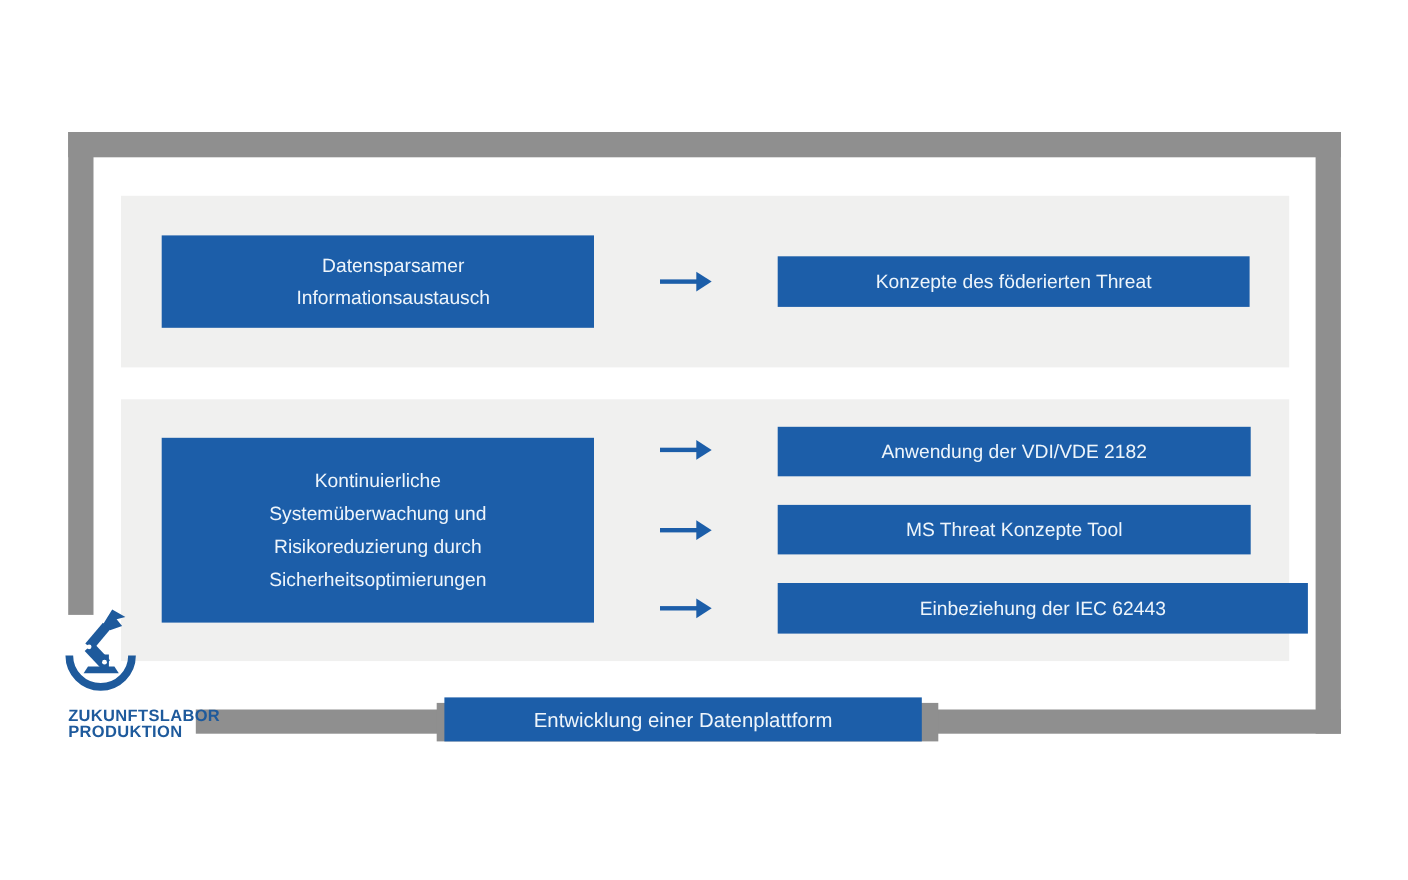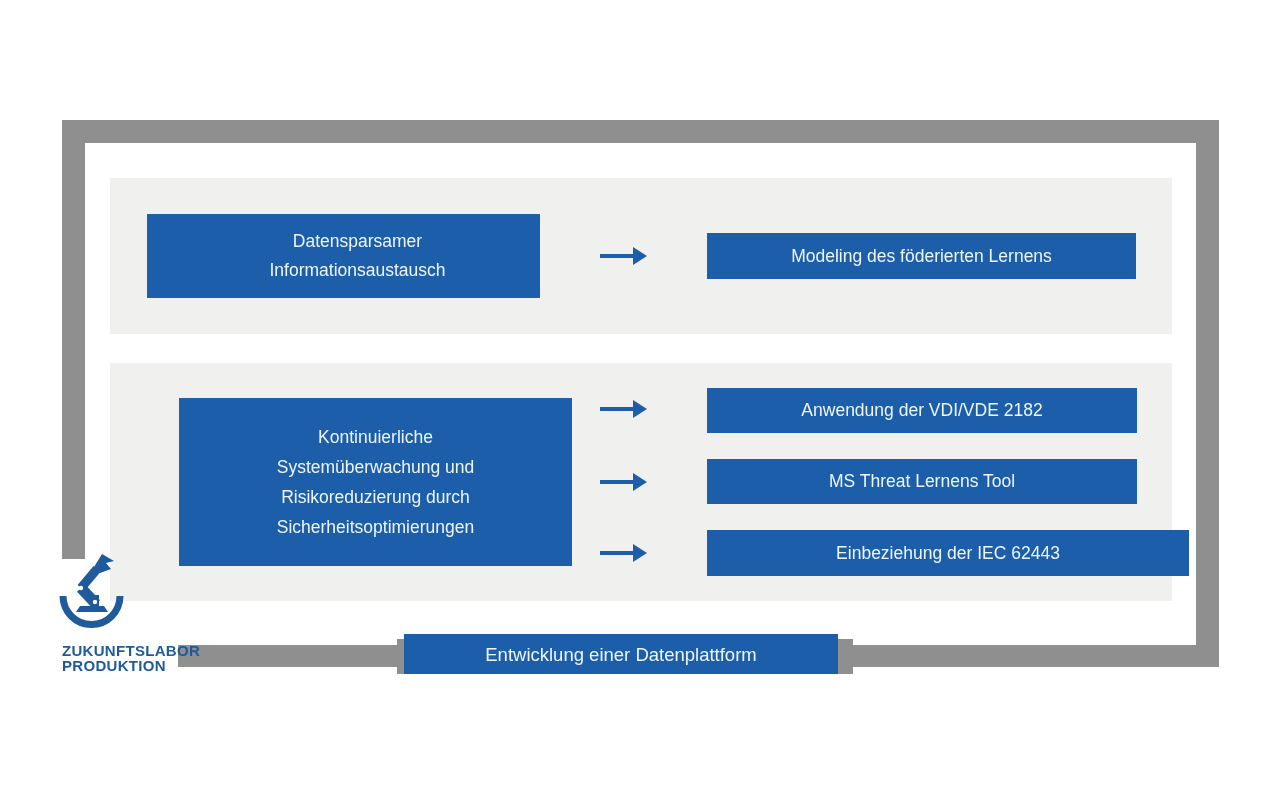--- a/index.html
+++ b/index.html
@@ -29,21 +29,21 @@
   .panel{background:var(--panel-gray);}
   .panel-1{left:110px;top:178px;width:1062px;height:156px;}
   .panel-2{left:110px;top:363px;width:1062px;height:238px;}
 
   
   .bluebox{background:var(--box-blue);color:var(--box-text);
     display:flex;flex-direction:column;align-items:center;justify-content:center;
     text-align:center;font-size:17.5px;line-height:29px;}
   .box-source-1{left:147px;top:214px;width:393px;height:84px;padding-left:28px;}
   .box-target-1{left:707px;top:233px;width:429px;height:46px;}
-  .box-source-2{left:147px;top:398px;width:393px;height:168px;line-height:30px;margin-left:32px;}
+  .box-source-2{left:147px;top:398px;width:393px;height:168px;line-height:30px;}
   .box-r1{left:707px;top:388px;width:430px;height:45px;}
   .box-r2{left:707px;top:459px;width:430px;height:45px;}
   .box-r3{left:707px;top:530px;width:482px;height:46px;}
   .box-footer{left:404px;top:634px;width:434px;height:40px;font-size:18.5px;}
 
   
   .arrow{width:47px;height:18px;}
   .arrow .shaft{position:absolute;left:0;top:7px;width:35px;height:4px;background:var(--box-blue);}
   .arrow .head{position:absolute;right:0;top:0;width:0;height:0;
     border-top:9px solid transparent;border-bottom:9px solid transparent;
@@ -73,21 +73,21 @@
 
   <div class="abs bluebox box-source-1">
     <div>Datensparsamer</div>
     <div>Informationsaustausch</div>
   </div>
   <div class="abs arrow arrow-1">
     <span class="shaft"></span>
     <span class="head"></span>
   </div>
   <div class="abs bluebox box-target-1">
-    <div>Modeling des föderierten Lernens</div>
+    <div>Konzepte des föderierten Threat</div>
   </div>
 
   <div class="abs bluebox box-source-2">
     <div>Kontinuierliche</div>
     <div>Systemüberwachung und</div>
     <div>Risikoreduzierung durch</div>
     <div>Sicherheitsoptimierungen</div>
   </div>
 
   <div class="abs arrow arrow-2a">
@@ -100,21 +100,21 @@
   </div>
   <div class="abs arrow arrow-2c">
     <span class="shaft"></span>
     <span class="head"></span>
   </div>
 
   <div class="abs bluebox box-r1">
     <div>Anwendung der VDI/VDE 2182</div>
   </div>
   <div class="abs bluebox box-r2">
-    <div>MS Threat Lernens Tool</div>
+    <div>MS Threat Konzepte Tool</div>
   </div>
   <div class="abs bluebox box-r3">
     <div>Einbeziehung der IEC 62443</div>
   </div>
 
   <div class="abs footer-tab"></div>
   <div class="abs bluebox box-footer">
     <div>Entwicklung einer Datenplattform</div>
   </div>
 

